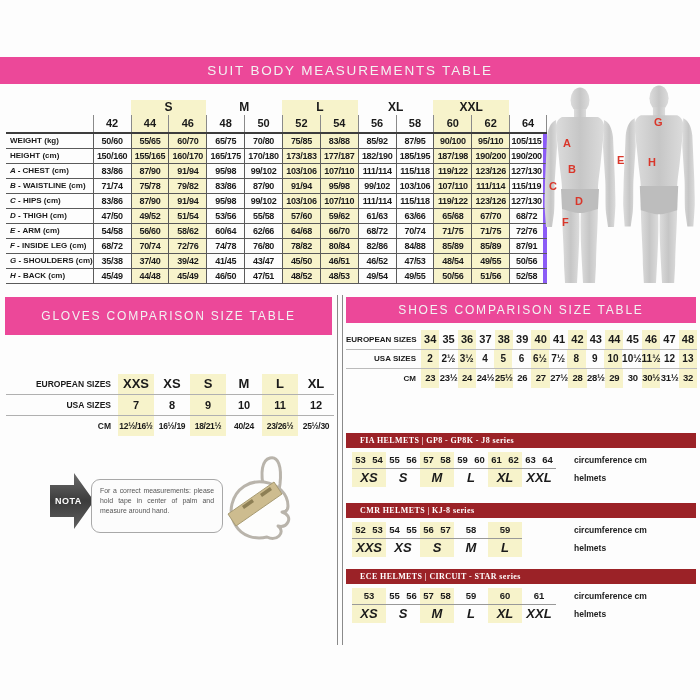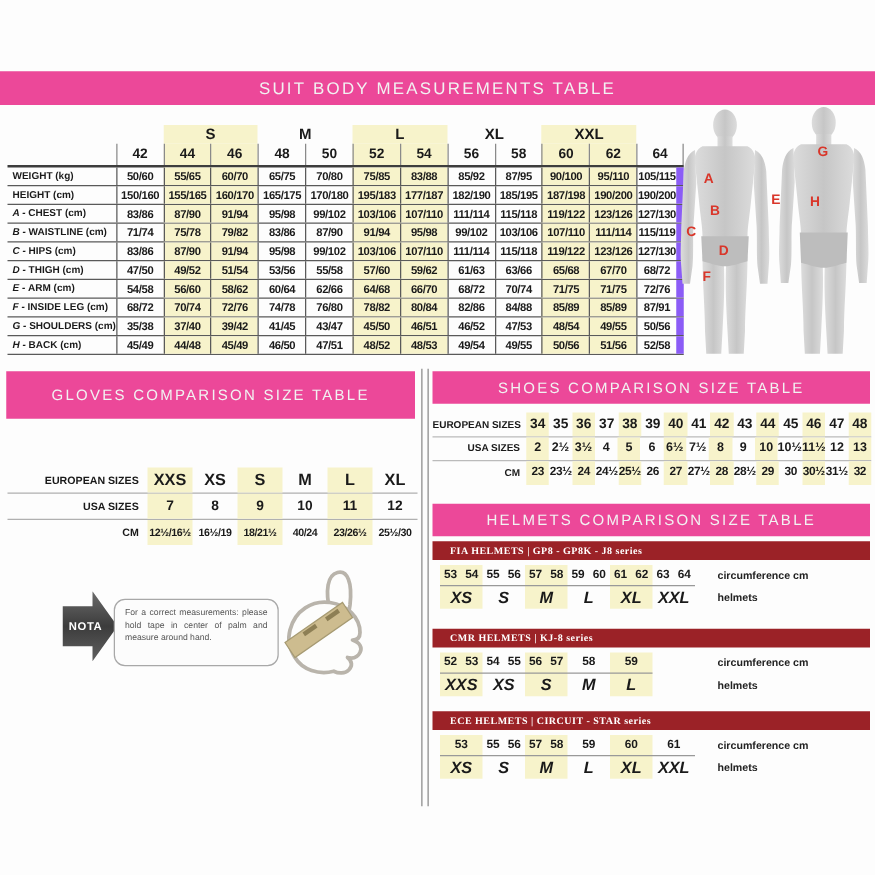--- a/index.html
+++ b/index.html
@@ -18,21 +18,21 @@
   .sg-cell{width:76px;text-align:center;font-weight:700;font-size:12px;line-height:15px;}
   .sg-end{width:38px;}
   .ss-row{display:flex;height:17px;border-bottom:2px solid #3d3d3d;}
   .ss-label{width:87px;}
   .ss-cell{width:38px;box-sizing:border-box;border-left:1px solid #8a8a8a;text-align:center;font-weight:700;font-size:11px;line-height:17px;}
   .ss-cell:last-child{border-right:1px solid #8a8a8a;}
   .sd-row{display:flex;height:14px;border-bottom:1px solid #5a5a5a;}
   .sd-label{width:87px;box-sizing:border-box;font-size:8px;font-weight:700;line-height:14px;padding-left:4px;white-space:nowrap;}
   .sd-label .ltr{font-style:italic;}
   .sd-cell{width:38px;box-sizing:border-box;border-left:1px solid #5a5a5a;text-align:center;font-weight:700;font-size:9px;line-height:14px;letter-spacing:-0.3px;}
-  .sd-cell:last-child{border-right:6px solid #8b5cf6;}
+  .sd-cell:last-child{border-right:4px solid #8b5cf6;}
   
   .fig{position:absolute;}
   .fig-letter{position:absolute;color:#d9362a;font-weight:700;font-size:11px;line-height:11px;}
   
   .gloves-table{position:absolute;left:6px;top:374px;width:328px;}
   .g-row{display:flex;height:20px;align-items:center;border-bottom:1px solid #b0b0b0;}
   .g-row:last-child{border-bottom:none;}
   .g-label{width:112px;text-align:right;font-size:8.5px;font-weight:700;padding-right:7px;box-sizing:border-box;}
   .g-cell{width:36px;text-align:center;font-weight:700;height:100%;line-height:20px;}
   .g-eu .g-cell{font-size:13px;}
@@ -111,21 +111,21 @@
         <div class="sd-cell hl">95/110</div>
         <div class="sd-cell">105/115</div>
       </div>
       <div class="sd-row">
         <div class="sd-label"><span class="ltr"></span><span>HEIGHT (cm)</span></div>
         <div class="sd-cell">150/160</div>
         <div class="sd-cell hl">155/165</div>
         <div class="sd-cell hl">160/170</div>
         <div class="sd-cell">165/175</div>
         <div class="sd-cell">170/180</div>
-        <div class="sd-cell hl">195/183</div>
+        <div class="sd-cell hl">173/183</div>
         <div class="sd-cell hl">177/187</div>
         <div class="sd-cell">182/190</div>
         <div class="sd-cell">185/195</div>
         <div class="sd-cell hl">187/198</div>
         <div class="sd-cell hl">190/200</div>
         <div class="sd-cell">190/200</div>
       </div>
       <div class="sd-row">
         <div class="sd-label"><span class="ltr">A - </span><span>CHEST (cm)</span></div>
         <div class="sd-cell">83/86</div>
@@ -401,23 +401,20 @@
         <div class="sh-cell hl">28</div>
         <div class="sh-cell">28½</div>
         <div class="sh-cell hl">29</div>
         <div class="sh-cell">30</div>
         <div class="sh-cell hl">30½</div>
         <div class="sh-cell">31½</div>
         <div class="sh-cell hl">32</div>
       </div>
     </div>
 
-  <div class="bar" id="helmets-bar">
-    <span>HELMETS COMPARISON SIZE TABLE</span>
-  </div>
   <div id="helmet-sections">
       <div class="helmet-section" style="top: 433px;">
         <div class="h-bar">FIA HELMETS  |  GP8 - GP8K - J8 series</div>
         <div class="h-table">
           <div class="h-groups">
             <div class="h-group hl" style="width: 34px;">
               <div class="h-nums">
                 <div class="h-num">53</div>
                 <div class="h-num">54</div>
               </div>

